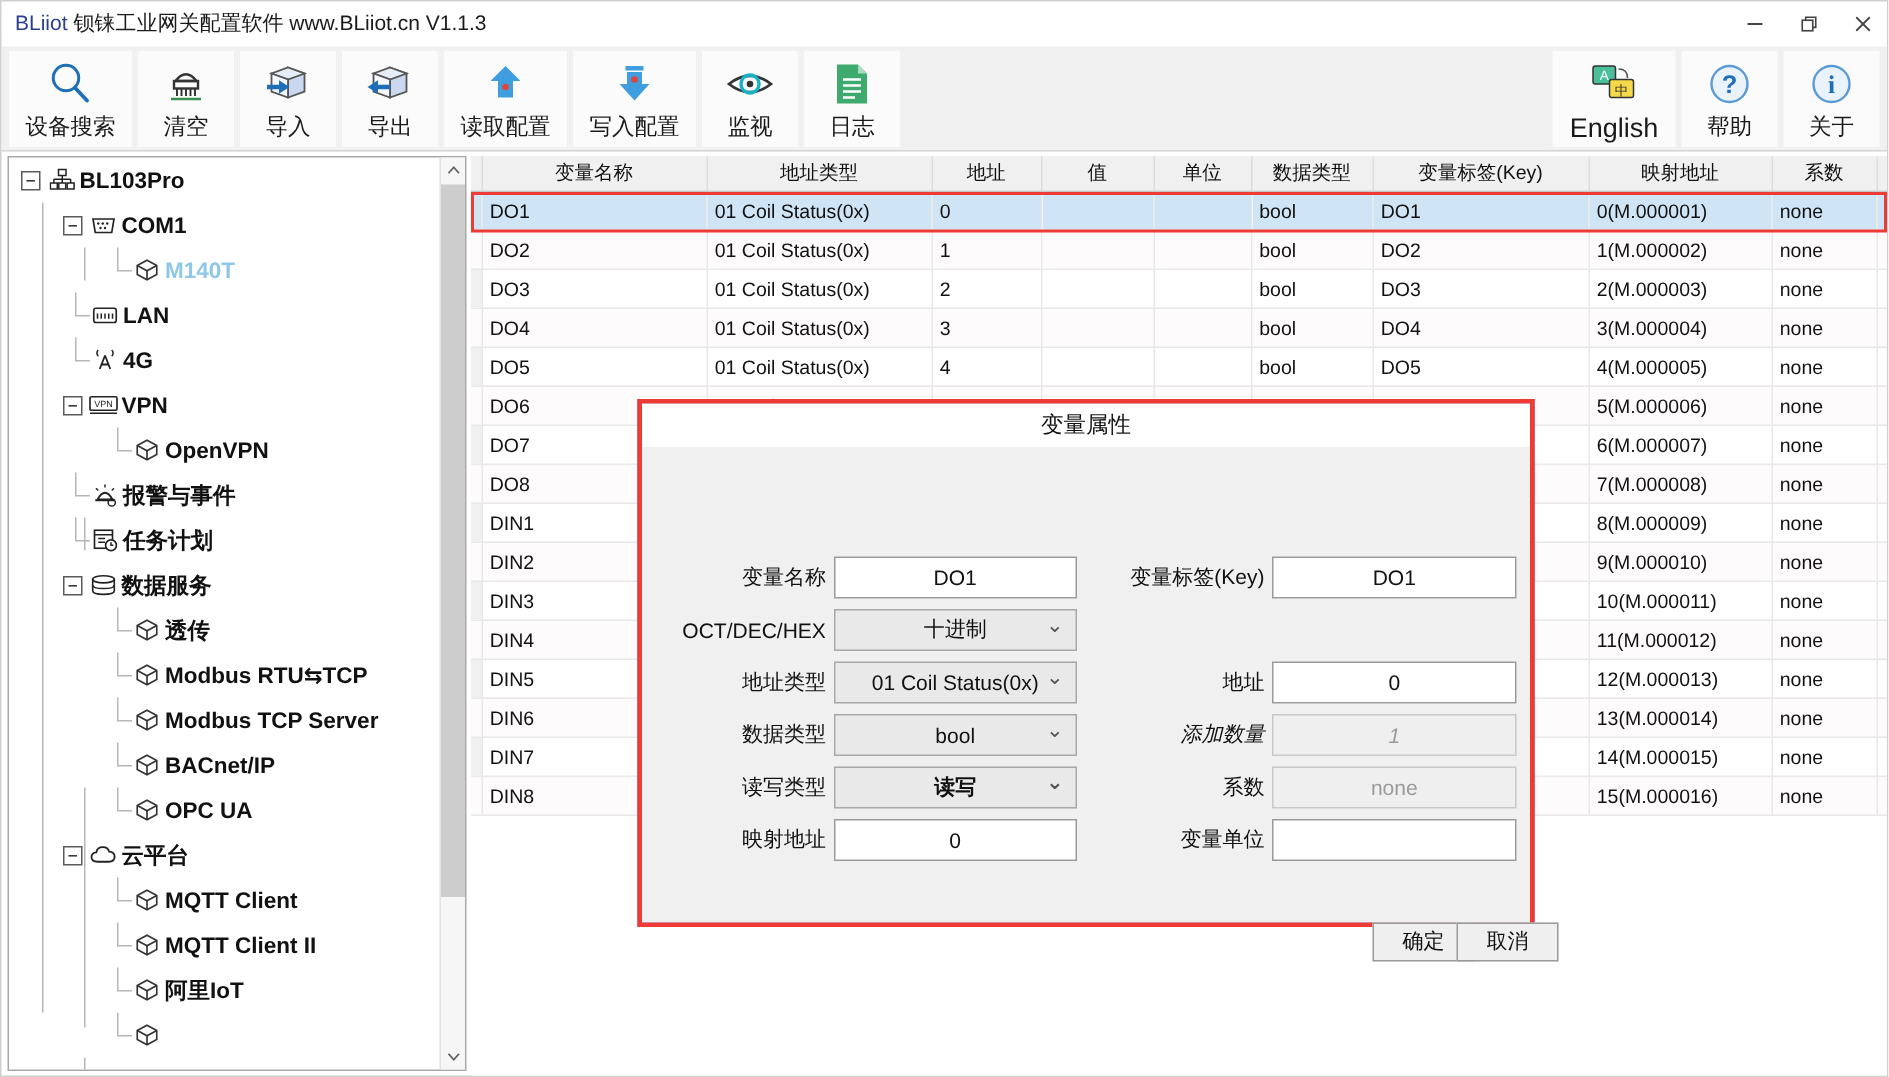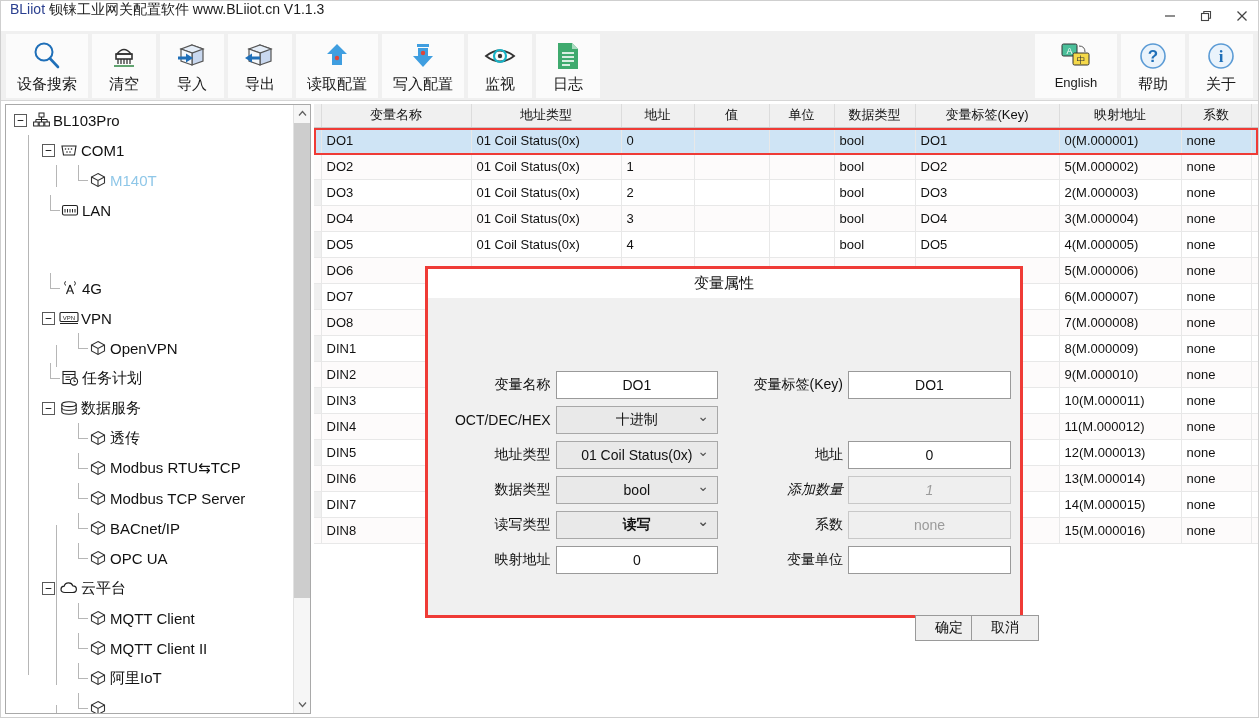--- a/index.html
+++ b/index.html
@@ -15,21 +15,21 @@
     width: 1259px; height: 718px;
     background: #ffffff;
     border: 1px solid #cfcfcf;
     overflow: hidden;
   }
 
   
   #titlebar {
     position: absolute; left: 0; top: 0; width: 1259px; height: 30px;
     background: #ffffff;
-    display: flex;  border-radius: 12px;
+    display: flex; align-items: center; border-radius: 12px;
   }
   #title-text {
     font-size: 14px; color: #1a1a1a; padding-left: 9px; white-space: nowrap;
   }
   #title-text .brand { color: #2a3f8f; }
   #win-controls {
     position: absolute; right: 0; top: 0; height: 30px; display: flex;
   }
   .win-btn {
     width: 36px; height: 30px; display: flex; align-items: center; justify-content: center;
@@ -49,38 +49,38 @@
     width: 66px; height: 66px; background: #fbfbfb;
     border: 1px solid #f0f0f0;
     display: flex; flex-direction: column; align-items: center; justify-content: flex-start;
     padding-top: 5px;
     margin-right: 2px;
     cursor: default;
   }
   .tool-btn.wide { width: 84px; }
   .tool-icon { height: 34px; display: flex; align-items: center; justify-content: center; }
   .tool-label { font-size: 15px; color: #1a1a1a; margin-top: 2px; white-space: nowrap; }
-  .tool-label.en { font-size: 13px; }
+  .tool-label.en { font-size: 18px; }
 
   
   #tree-panel {
     position: absolute; left: 4px; top: 103px; width: 306px; height: 610px;
     background: #ffffff;
     border: 1px solid #a9a9a9;
     overflow: hidden;
   }
   #tree-inner {
     position: absolute; left: 0; top: 0; width: 288px; height: 608px;
     overflow: hidden;
   }
   .tnode {
     position: relative; height: 30px; display: flex; align-items: center;
     white-space: nowrap; font-size: 15px; color: #111;
   }
-  .tnode .lbl { padding-left: 2px; }
+  .tnode .lbl { padding-left: 2px; font-weight: bold; }
   .expander {
     width: 13px; height: 13px; border: 1px solid #5a5a5a; background: #fff;
     display: inline-flex; align-items: center; justify-content: center;
     font-size: 12px; line-height: 1; color: #111; margin-right: 4px; flex: 0 0 auto;
     font-family: "DejaVu Sans Mono", monospace;
   }
   .expander::before { content: "\2212"; font-size: 11px; }
   .t-icon { width: 20px; height: 18px; flex: 0 0 auto; display: inline-flex; align-items: center; justify-content: center; }
   .elbow { width: 18px; height: 30px; flex: 0 0 auto; position: relative; }
   .elbow::before {
@@ -379,21 +379,21 @@
               <rect x="1.5" y="2.5" width="15" height="9.5" rx="1.5" fill="none" stroke="#222" stroke-width="1.1"></rect>
               <line x1="4" y1="9.5" x2="4" y2="6" stroke="#222"></line>
               <line x1="6.5" y1="9.5" x2="6.5" y2="6" stroke="#222"></line>
               <line x1="9" y1="9.5" x2="9" y2="6" stroke="#222"></line>
               <line x1="11.5" y1="9.5" x2="11.5" y2="6" stroke="#222"></line>
               <line x1="14" y1="9.5" x2="14" y2="6" stroke="#222"></line>
             </svg>
           </span>
           <span class="lbl">LAN</span>
         </div>
-        <div class="tnode" style="padding-left: 36px; margin-top: 48px;">
+        <div class="tnode" style="padding-left: 36px;">
           <span class="elbow"></span>
           <span class="t-icon">
             <svg width="18" height="15" viewBox="0 0 18 15">
               <path d="M9 4 L5.5 13 M9 4 L12.5 13 M6.8 10 L11.2 10" stroke="#222" stroke-width="1.2" fill="none"></path>
               <path d="M4.5 4.5 q-1.8 -2.3 0 -4.2" fill="none" stroke="#222" stroke-width="1"></path>
               <path d="M13.5 4.5 q1.8 -2.3 0 -4.2" fill="none" stroke="#222" stroke-width="1"></path>
             </svg>
           </span>
           <span class="lbl">4G</span>
         </div>
@@ -411,20 +411,34 @@
         <div class="tnode" style="padding-left: 64px;">
           <span class="elbow"></span>
           <span class="t-icon">
             <svg width="16" height="16" viewBox="0 0 16 16">
               <polygon points="8,1.5 14.5,5 14.5,11 8,14.5 1.5,11 1.5,5" fill="none" stroke="#333" stroke-width="1.1"></polygon>
               <polyline points="1.5,5 8,8.5 14.5,5" fill="none" stroke="#333" stroke-width="1.1"></polyline>
               <line x1="8" y1="8.5" x2="8" y2="14.5" stroke="#333" stroke-width="1.1"></line>
             </svg>
           </span>
           <span class="lbl">OpenVPN</span>
+        </div>
+        <div class="tnode" style="padding-left: 36px;">
+          <span class="elbow"></span>
+          <span class="t-icon">
+            <svg width="18" height="16" viewBox="0 0 18 16">
+              <path d="M4 11 q5 -9 10 0 z" fill="none" stroke="#222" stroke-width="1.2"></path>
+              <line x1="2.5" y1="11.5" x2="15.5" y2="11.5" stroke="#222" stroke-width="1.2"></line>
+              <line x1="9" y1="1" x2="9" y2="3" stroke="#222"></line>
+              <line x1="3" y1="3.5" x2="4.5" y2="5" stroke="#222"></line>
+              <line x1="15" y1="3.5" x2="13.5" y2="5" stroke="#222"></line>
+              <circle cx="13.5" cy="13" r="2.4" fill="none" stroke="#222" stroke-width="1"></circle>
+            </svg>
+          </span>
+          <span class="lbl">报警与事件</span>
         </div>
         <div class="tnode" style="padding-left: 36px;">
           <span class="elbow"></span>
           <span class="t-icon">
             <svg width="17" height="16" viewBox="0 0 17 16">
               <rect x="1" y="1.5" width="12" height="12" fill="none" stroke="#222" stroke-width="1.1"></rect>
               <line x1="1" y1="4.5" x2="13" y2="4.5" stroke="#222"></line>
               <line x1="3.5" y1="7" x2="8" y2="7" stroke="#222"></line>
               <line x1="3.5" y1="9.5" x2="8" y2="9.5" stroke="#222"></line>
               <circle cx="12" cy="11.5" r="3.6" fill="#fff" stroke="#222" stroke-width="1.1"></circle>
@@ -618,21 +632,21 @@
           </tr>
           <tr class="alt">
             <td class="rowhdr"></td>
             <td>DO2</td>
             <td>01 Coil Status(0x)</td>
             <td>1</td>
             <td></td>
             <td></td>
             <td>bool</td>
             <td>DO2</td>
-            <td>5(M.000002)</td>
+            <td>1(M.000002)</td>
             <td>none</td>
             <td style="border-right: none;"></td>
           </tr>
           <tr>
             <td class="rowhdr"></td>
             <td>DO3</td>
             <td>01 Coil Status(0x)</td>
             <td>2</td>
             <td></td>
             <td></td>

